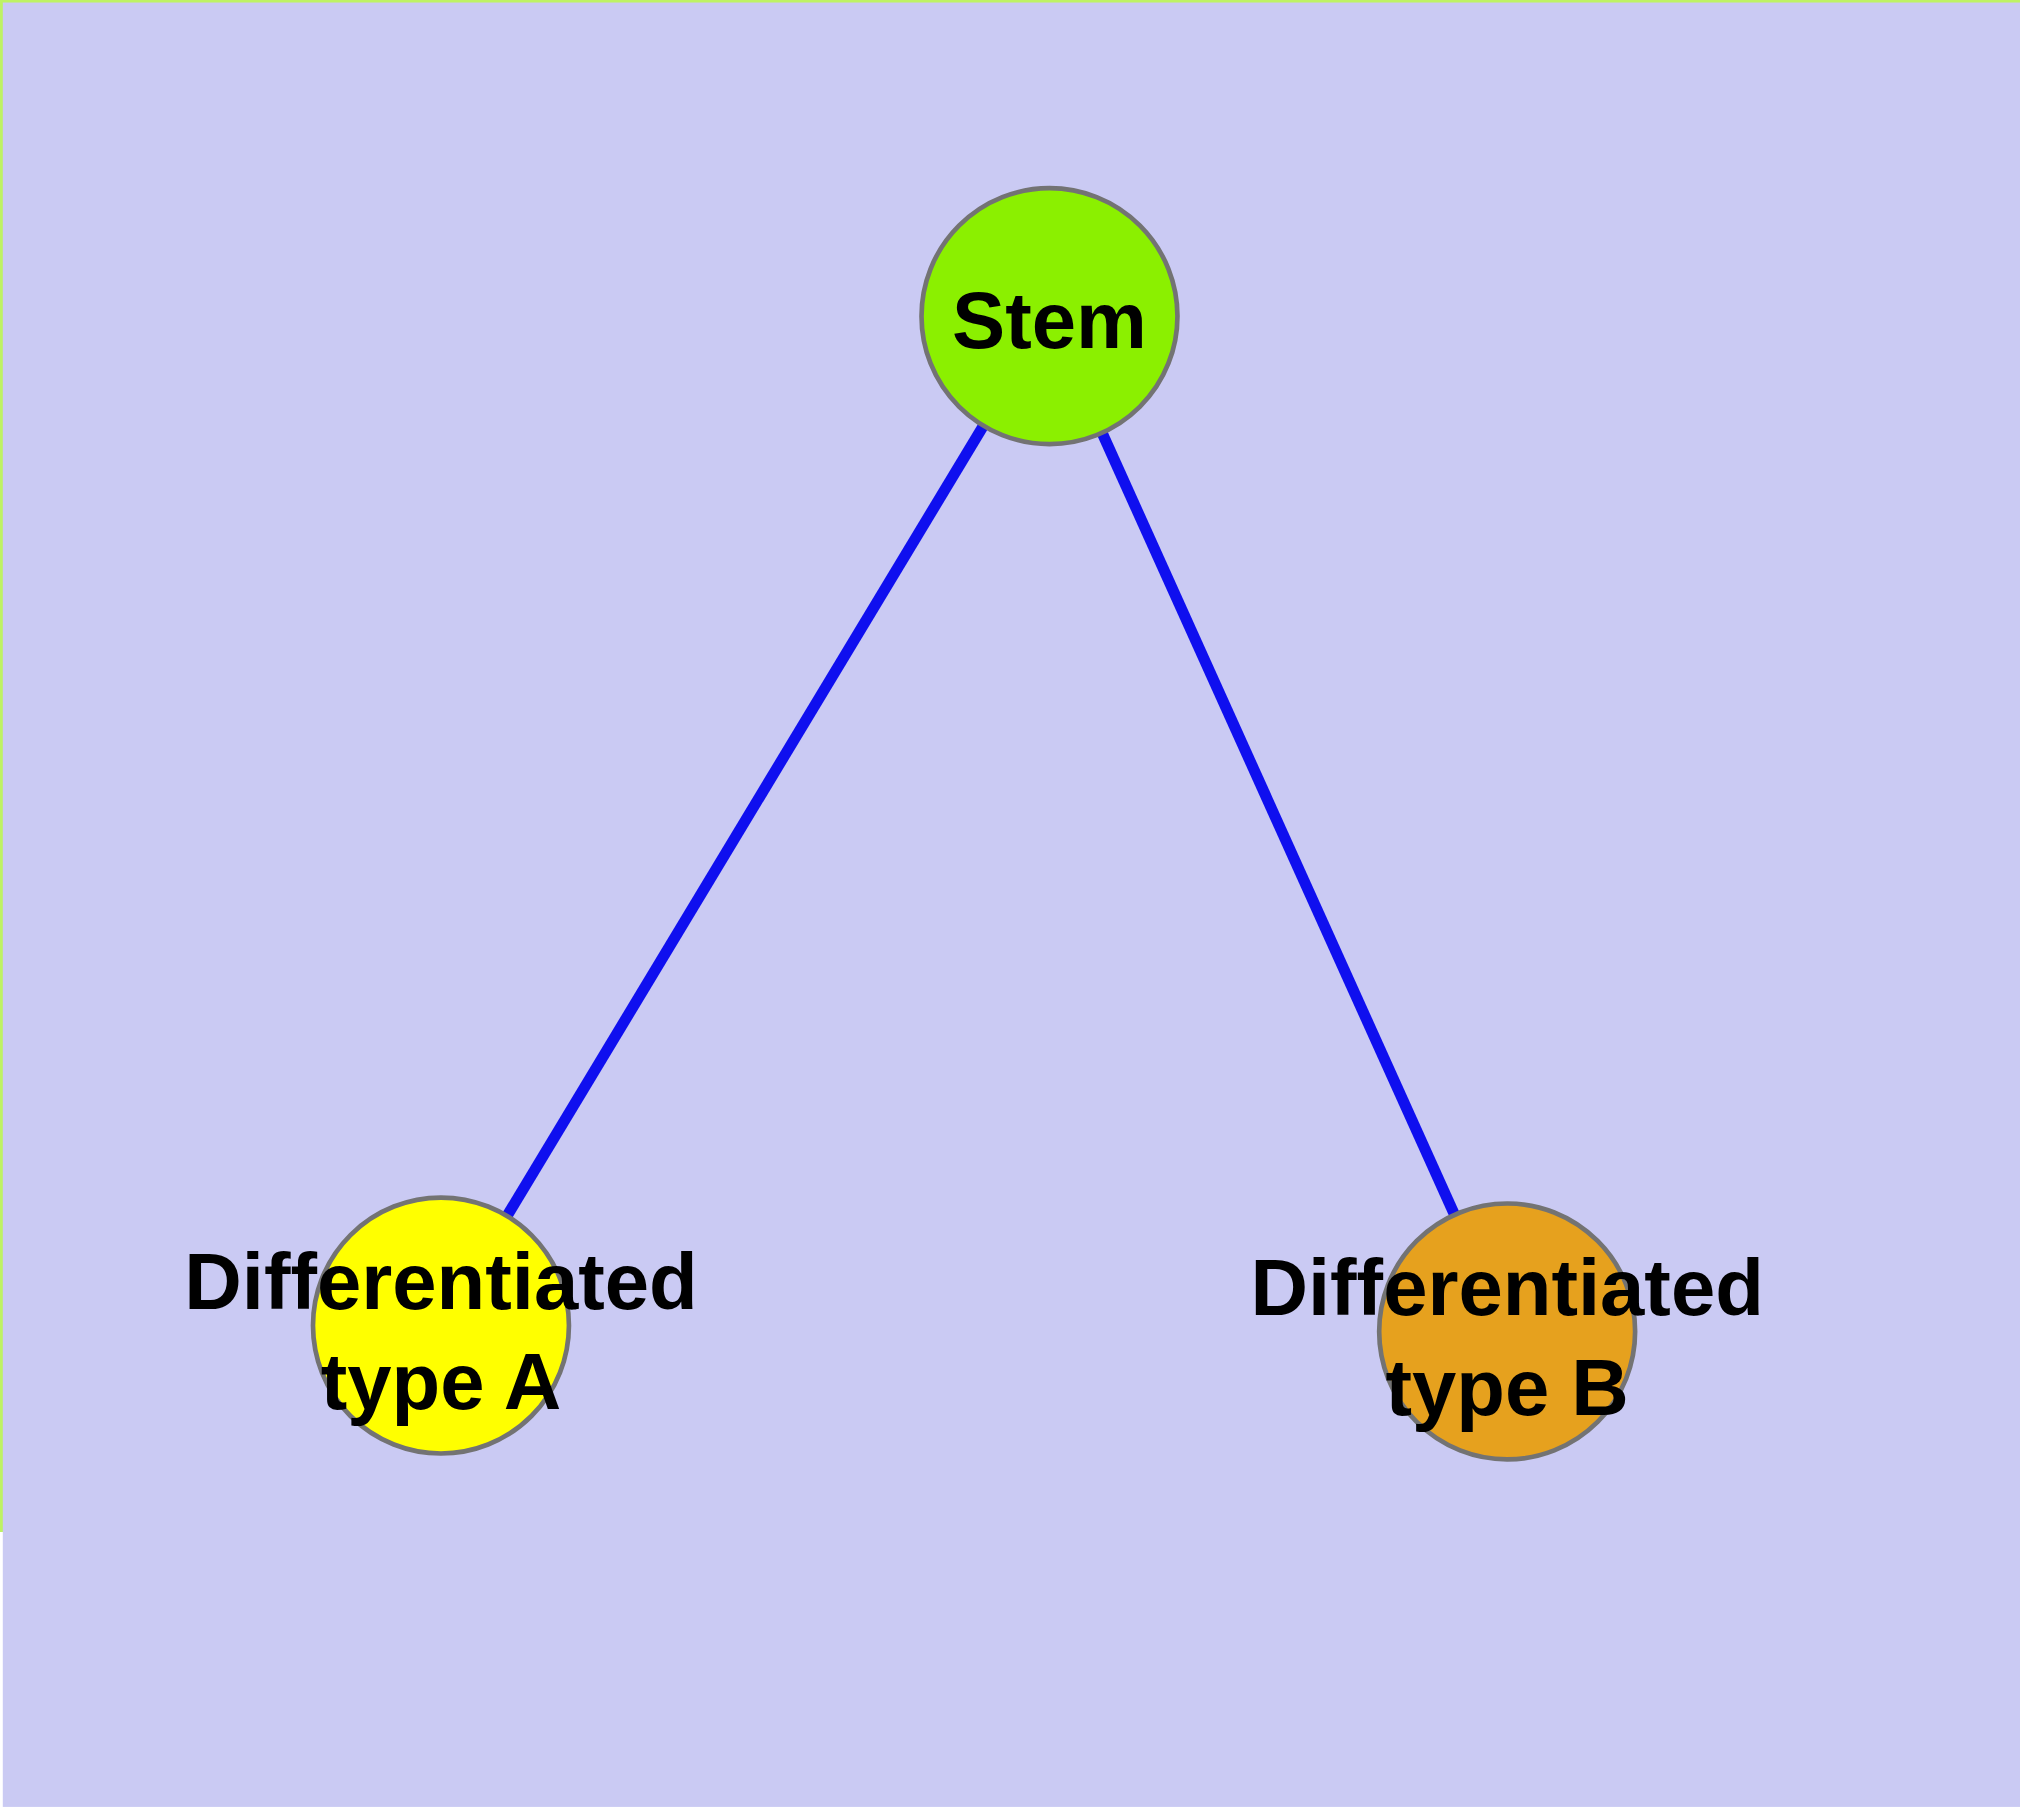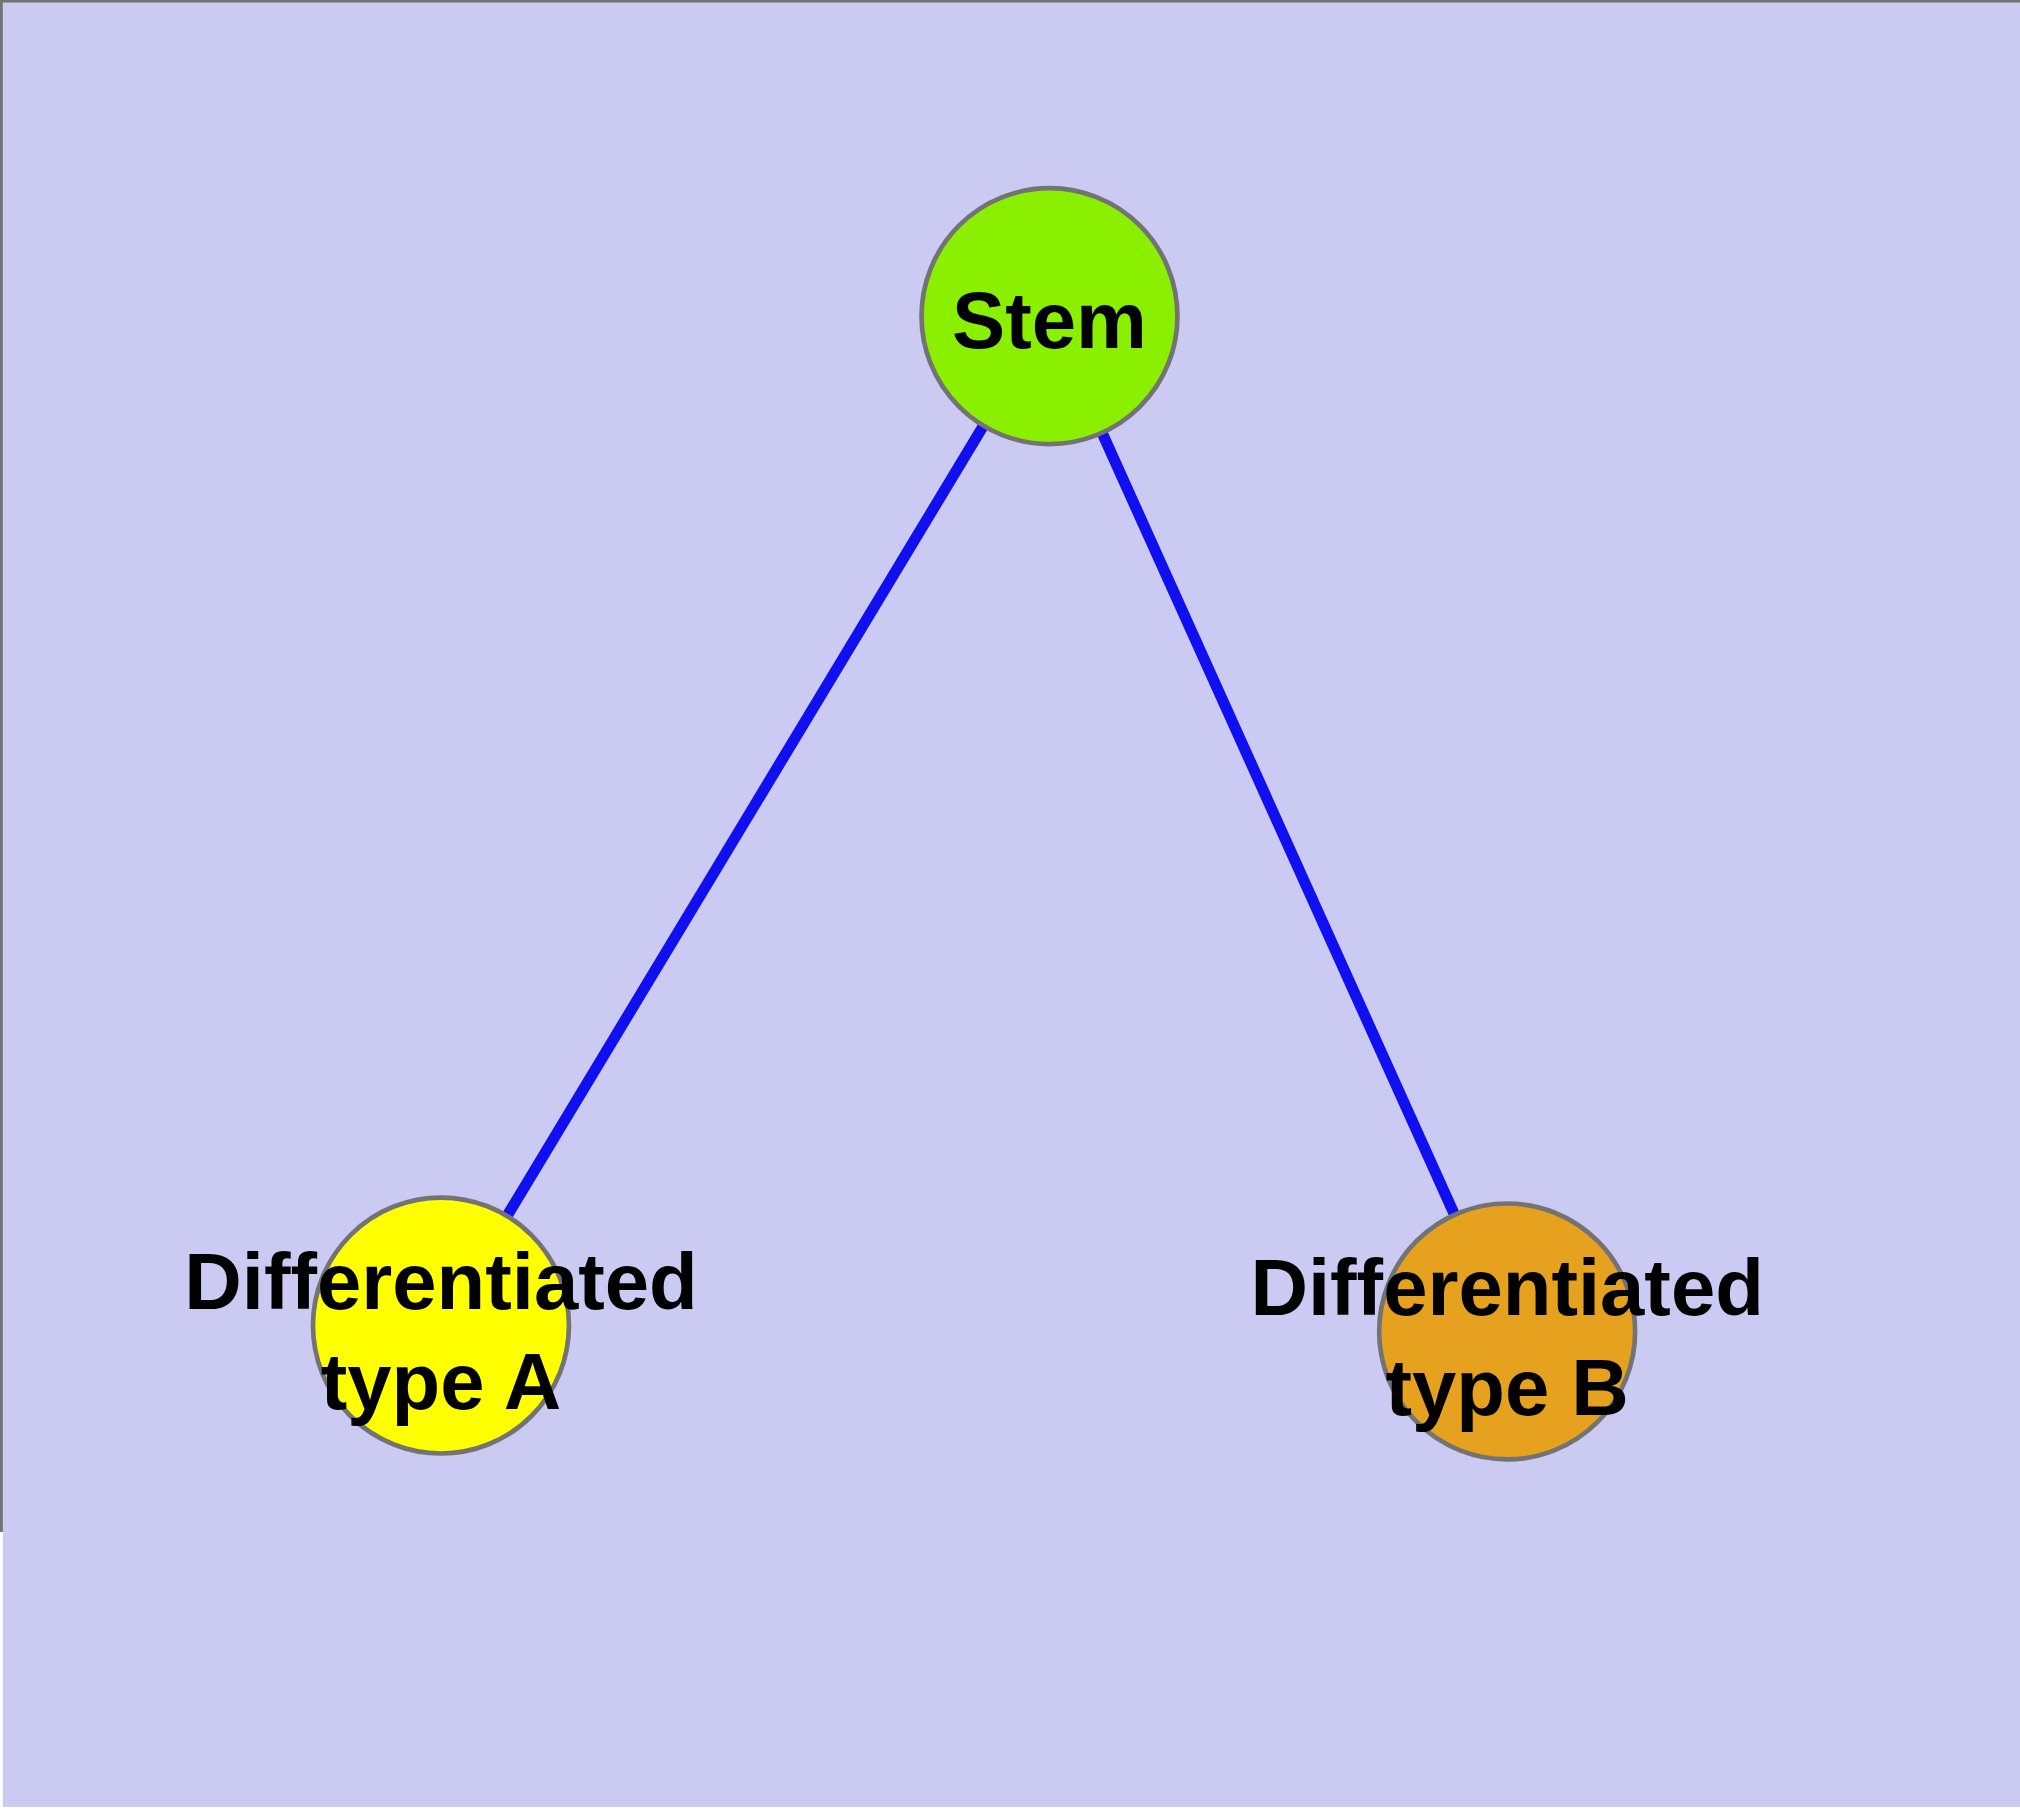--- a/index.html
+++ b/index.html
@@ -8,21 +8,21 @@
     background: #ffffff;
     width: 2021px;
     height: 1812px;
     overflow: hidden;
     font-family: "Liberation Sans", sans-serif;
   }
   .stage {
     position: relative;
     width: 2021px;
     height: 1532px;
-    background: #737373;
+    background: #bef264;
   }
   svg.diagram {
     display: block;
     position: absolute;
     left: 0;
     top: 0;
   }
   .node-label {
     font-family: "Liberation Sans", "DejaVu Sans", sans-serif;
     font-weight: bold;

